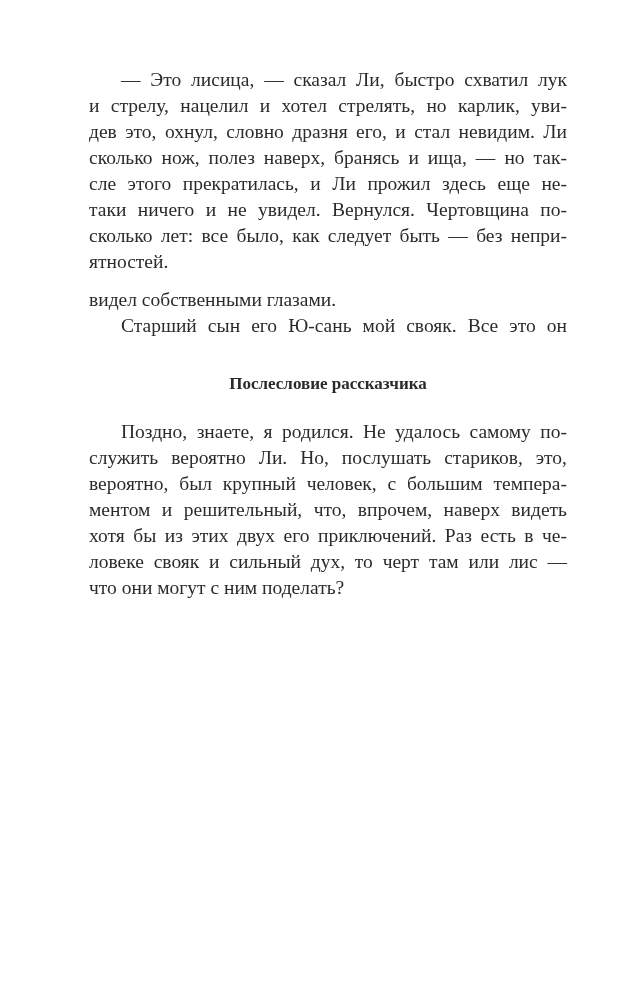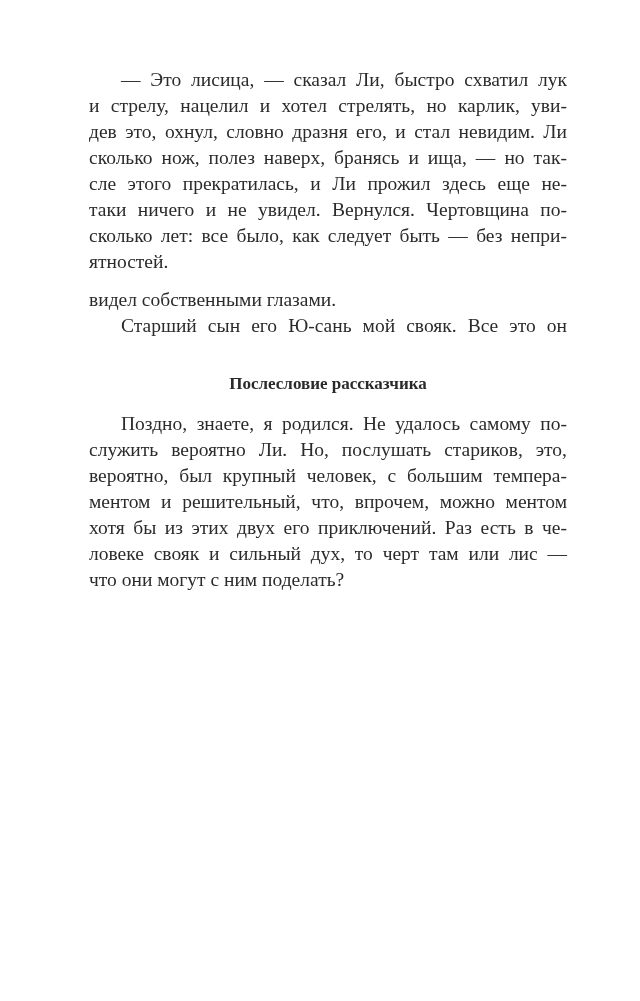--- a/index.html
+++ b/index.html
@@ -33,21 +33,21 @@
     .line.last {
       text-align-last: left;
     }
     .line.indent {
       padding-left: 32px;
     }
     .para {
       margin: 12px;
     }
     .heading {
-      margin: 32px 0 14px 0;
+      margin: 32px 0 22px 0;
       text-align: center;
       font-weight: bold;
       font-size: 17px;
       line-height: 26px;
       color: #2a2a2a;
     }
   </style>
 </head>
 <body>
 
@@ -68,19 +68,19 @@
     <span class="line last">видел собственными глазами.</span>
     <span class="line indent">Старший сын его Ю-сань мой свояк. Все это он</span>
   </p>
 
   <h3 class="heading">Послесловие рассказчика</h3>
 
   <p class="para">
     <span class="line indent">Поздно, знаете, я родился. Не удалось самому по-</span>
     <span class="line">служить вероятно Ли. Но, послушать стариков, это,</span>
     <span class="line">вероятно, был крупный человек, с большим темпера-</span>
-    <span class="line">ментом и решительный, что, впрочем, можно ментом</span>
+    <span class="line">ментом и решительный, что, впрочем, наверх видеть</span>
     <span class="line">хотя бы из этих двух его приключений. Раз есть в че-</span>
     <span class="line">ловеке свояк и сильный дух, то черт там или лис —</span>
     <span class="line last">что они могут с ним поделать?</span>
   </p>
 
 </div>
 
 </body></html>

